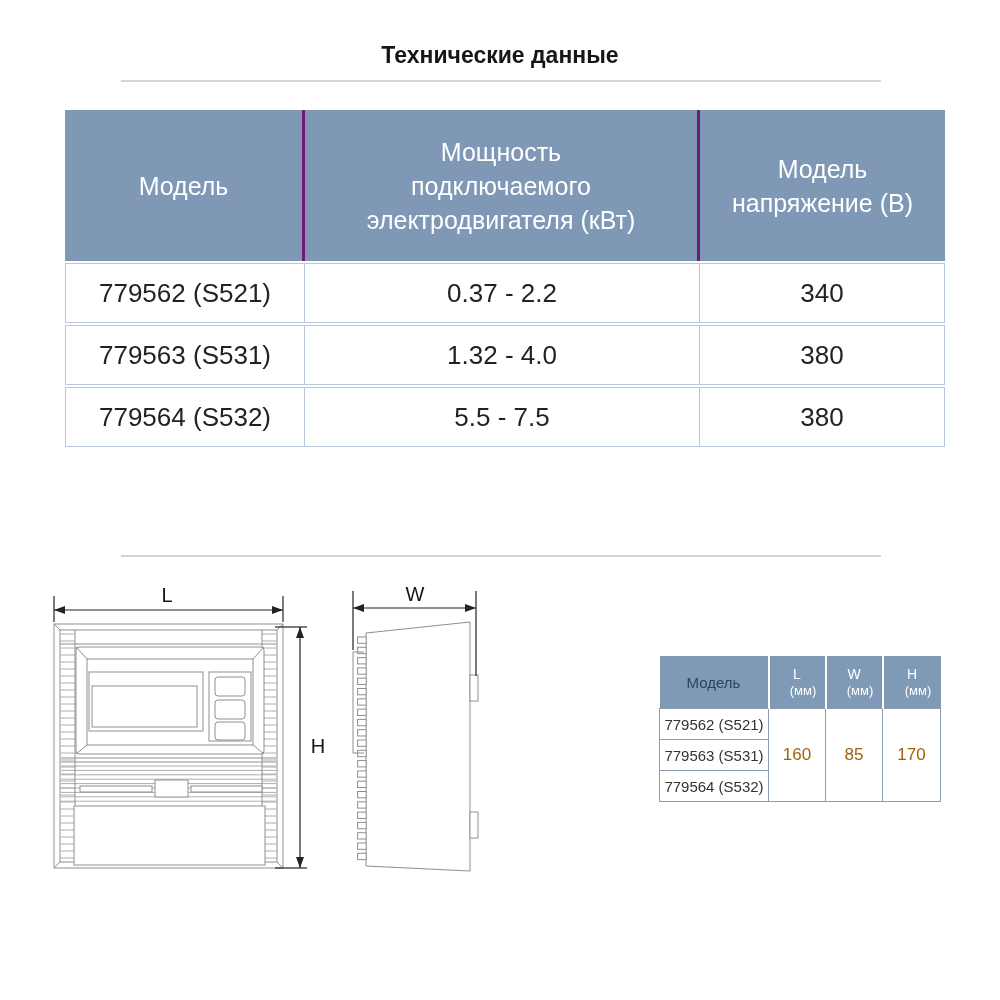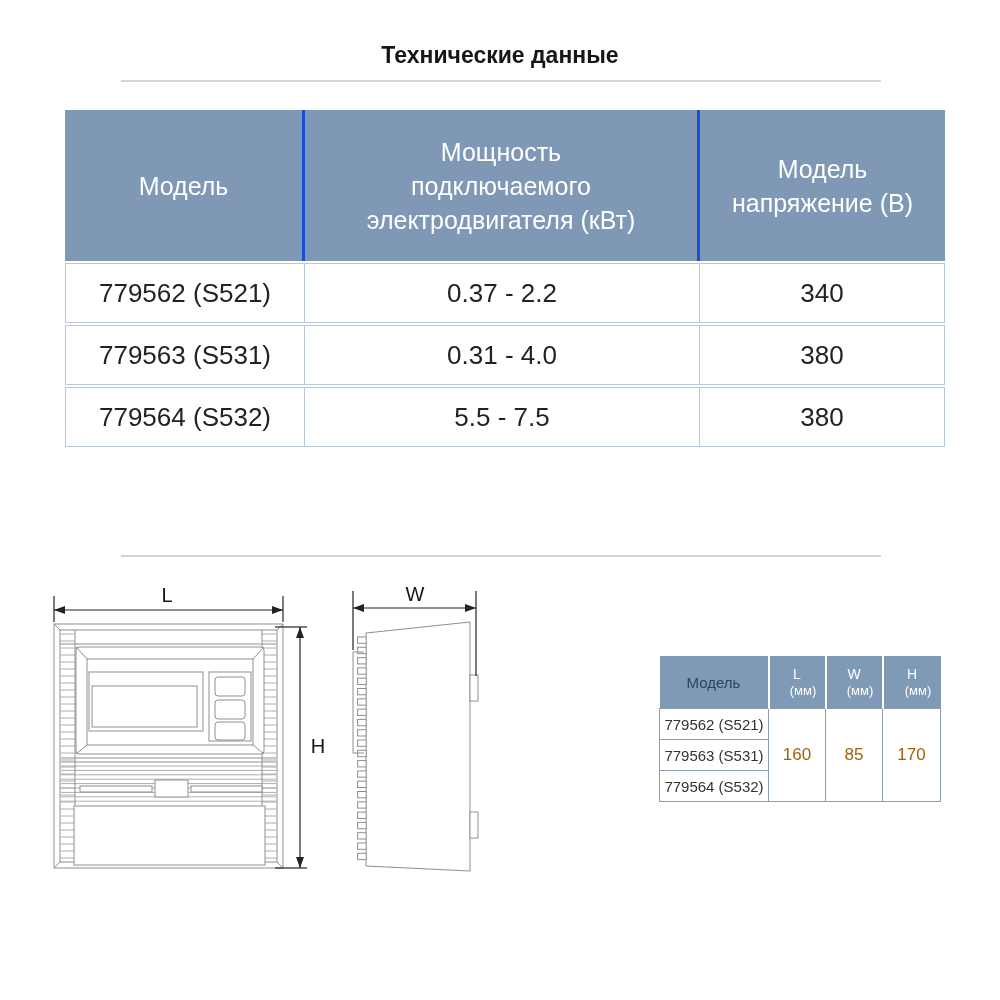--- a/index.html
+++ b/index.html
@@ -13,21 +13,21 @@
   .rule{position:absolute;left:121px;width:760px;height:2px;background:#d4d4d4;}
   #rule-1{top:80px;}
   #rule-2{top:555px;}
 
   
   .spec-table{position:absolute;left:65px;top:108px;width:880px;
               border-collapse:separate;border-spacing:0 2px;table-layout:fixed;}
   .spec-table th{background:#7e98b6;color:#ffffff;font-weight:400;font-size:25px;
                  line-height:34px;height:151px;vertical-align:middle;text-align:center;
                  white-space:pre-line;padding:0;}
-  .spec-table th:not(:last-child){border-right:3px solid #1d4ed8;}
+  .spec-table th:not(:last-child){border-right:3px solid #701a75;}
   .spec-table td{height:58px;text-align:center;vertical-align:middle;font-size:26px;
                  color:#222222;background:#ffffff;padding:0;
                  border:1px solid #b9c8d8;border-left:none;}
   .spec-table td:first-child{border-left:1px solid #b9c8d8;}
 
   
   .dim-table{position:absolute;left:659px;top:656px;border-collapse:collapse;
              table-layout:fixed;}
   .dim-table th{background:#7f9ab6;height:52px;vertical-align:middle;text-align:center;
                 font-weight:400;padding:0;}
@@ -76,21 +76,21 @@
       </tr>
     </thead>
     <tbody>
       <tr>
         <td>779562 (S521)</td>
         <td>0.37 - 2.2</td>
         <td>340</td>
       </tr>
       <tr>
         <td>779563 (S531)</td>
-        <td>0.31 - 4.0</td>
+        <td>1.32 - 4.0</td>
         <td>380</td>
       </tr>
       <tr>
         <td>779564 (S532)</td>
         <td>5.5 - 7.5</td>
         <td>380</td>
       </tr>
     </tbody>
   </table>
 

